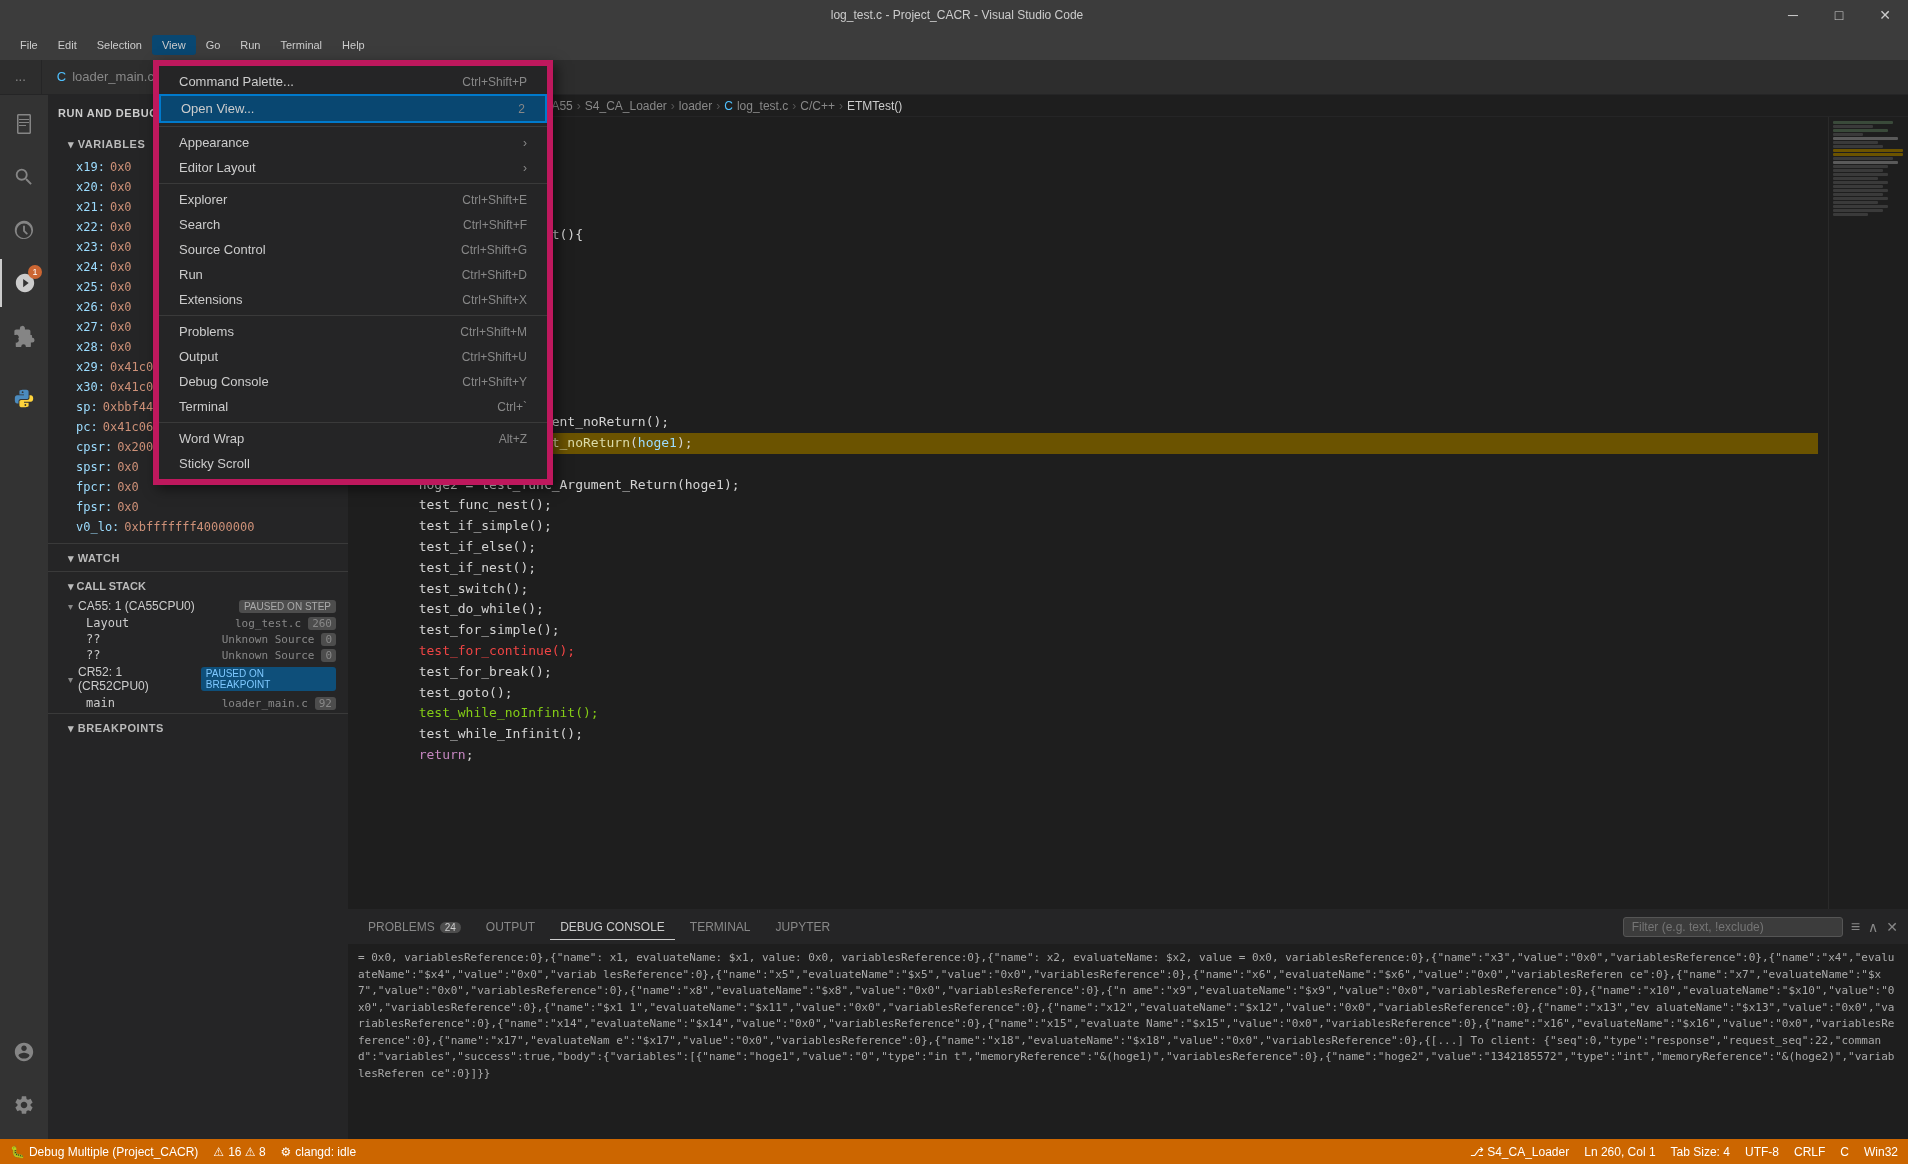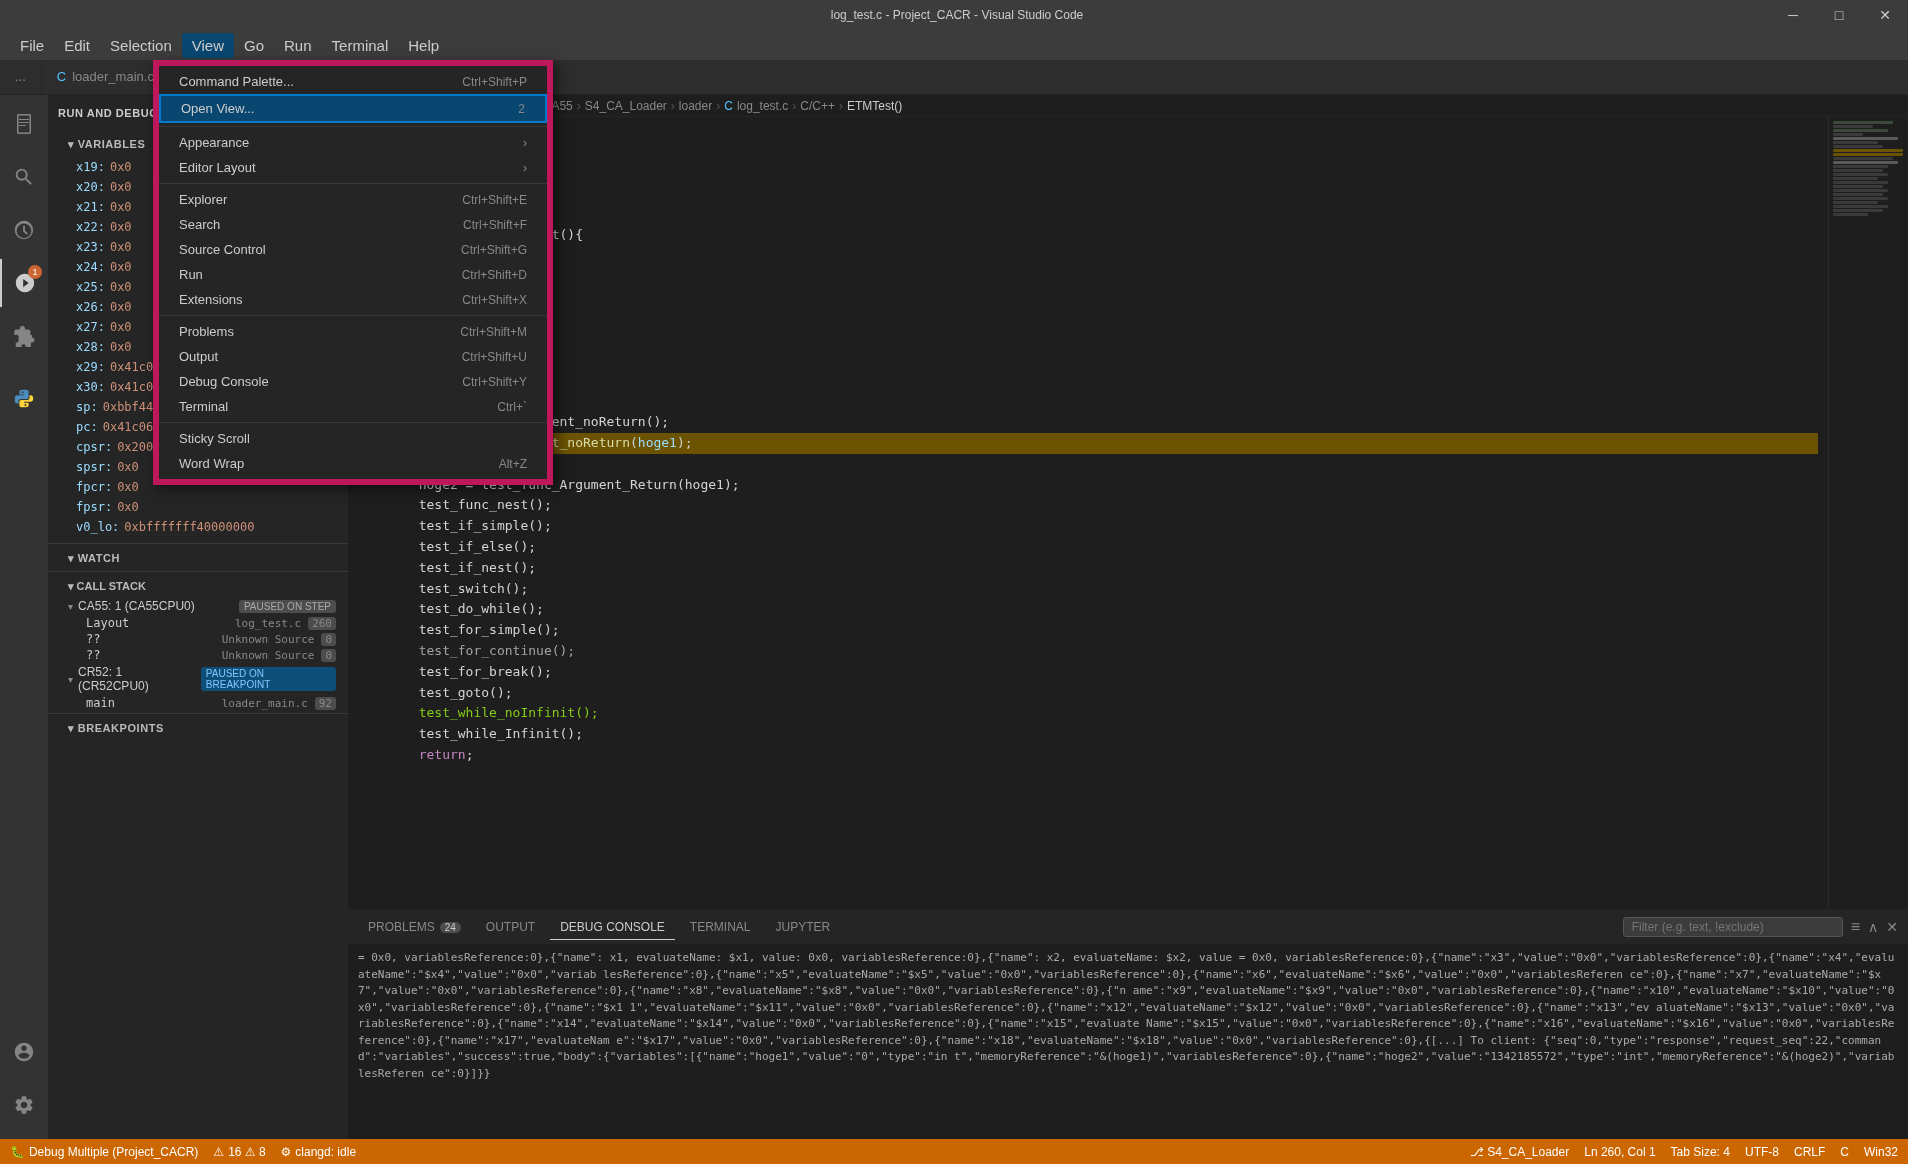--- a/index.html
+++ b/index.html
@@ -55,21 +55,21 @@
       display: flex;
       align-items: center;
       padding: 0 10px;
       z-index: 100;
       position: relative;
     }
     #menubar .menu-item {
       padding: 4px 10px;
       cursor: pointer;
       color: #cccccc;
-      font-size: 15px;
+      font-size: 11px;
       border-radius: 3px;
     }
     #menubar .menu-item.active { background: #094771; }
 
     
     #tabbar {
       height: 35px;
       background: #2d2d2d;
       display: flex;
       align-items: flex-end;
@@ -771,21 +771,21 @@
 <span style="color:#d4d4d4;">  test_func_noArgument_noReturn();</span>
 <span style="background:#6b5300;display:block;width:100%;">  <span style="color:#dcdcaa;">test_func_Argument_noReturn</span>(<span style="color:#9cdcfe;">hoge1</span>);</span>
 <span style="color:#d4d4d4;">  hoge2 = test_func_Argument_Return(hoge1);</span>
 <span style="color:#d4d4d4;">  test_func_nest();</span>
 <span style="color:#d4d4d4;">  test_if_simple();</span>
 <span style="color:#d4d4d4;">  test_if_else();</span>
 <span style="color:#d4d4d4;">  test_if_nest();</span>
 <span style="color:#d4d4d4;">  test_switch();</span>
 <span style="color:#d4d4d4;">  test_do_while();</span>
 <span style="color:#d4d4d4;">  test_for_simple();</span>
-<span style="color:#a3a3a3;">  test_for_continue();</span>
+<span style="color:#ef4444;">  test_for_continue();</span>
 <span style="color:#d4d4d4;">  test_for_break();</span>
 <span style="color:#d4d4d4;">  test_goto();</span>
 <span style="color:#84cc16;">  test_while_noInfinit();</span>
 <span style="color:#d4d4d4;">  test_while_Infinit();</span>
 <span style="color:#d4d4d4;">  <span style="color:#c586c0;">return</span>;</span>
       </div>
 
       <div id="minimap">
         <div class="minimap-lines">
           <div class="minimap-line" style="width:60px;background:#3a4a3a;"></div>
@@ -942,20 +942,20 @@
       <span class="label">Debug Console</span>
       <span class="shortcut">Ctrl+Shift+Y</span>
     </div>
     <div class="menu-row">
       <span class="label">Terminal</span>
       <span class="shortcut">Ctrl+`</span>
     </div>
   </div>
   <div class="menu-group">
     <div class="menu-row">
-      <span class="label">Sticky Scroll</span>
-    </div>
-    <div class="menu-row">
       <span class="label">Word Wrap</span>
       <span class="shortcut">Alt+Z</span>
     </div>
+    <div class="menu-row">
+      <span class="label">Sticky Scroll</span>
+    </div>
   </div>
 </div>
 
 </body></html>

